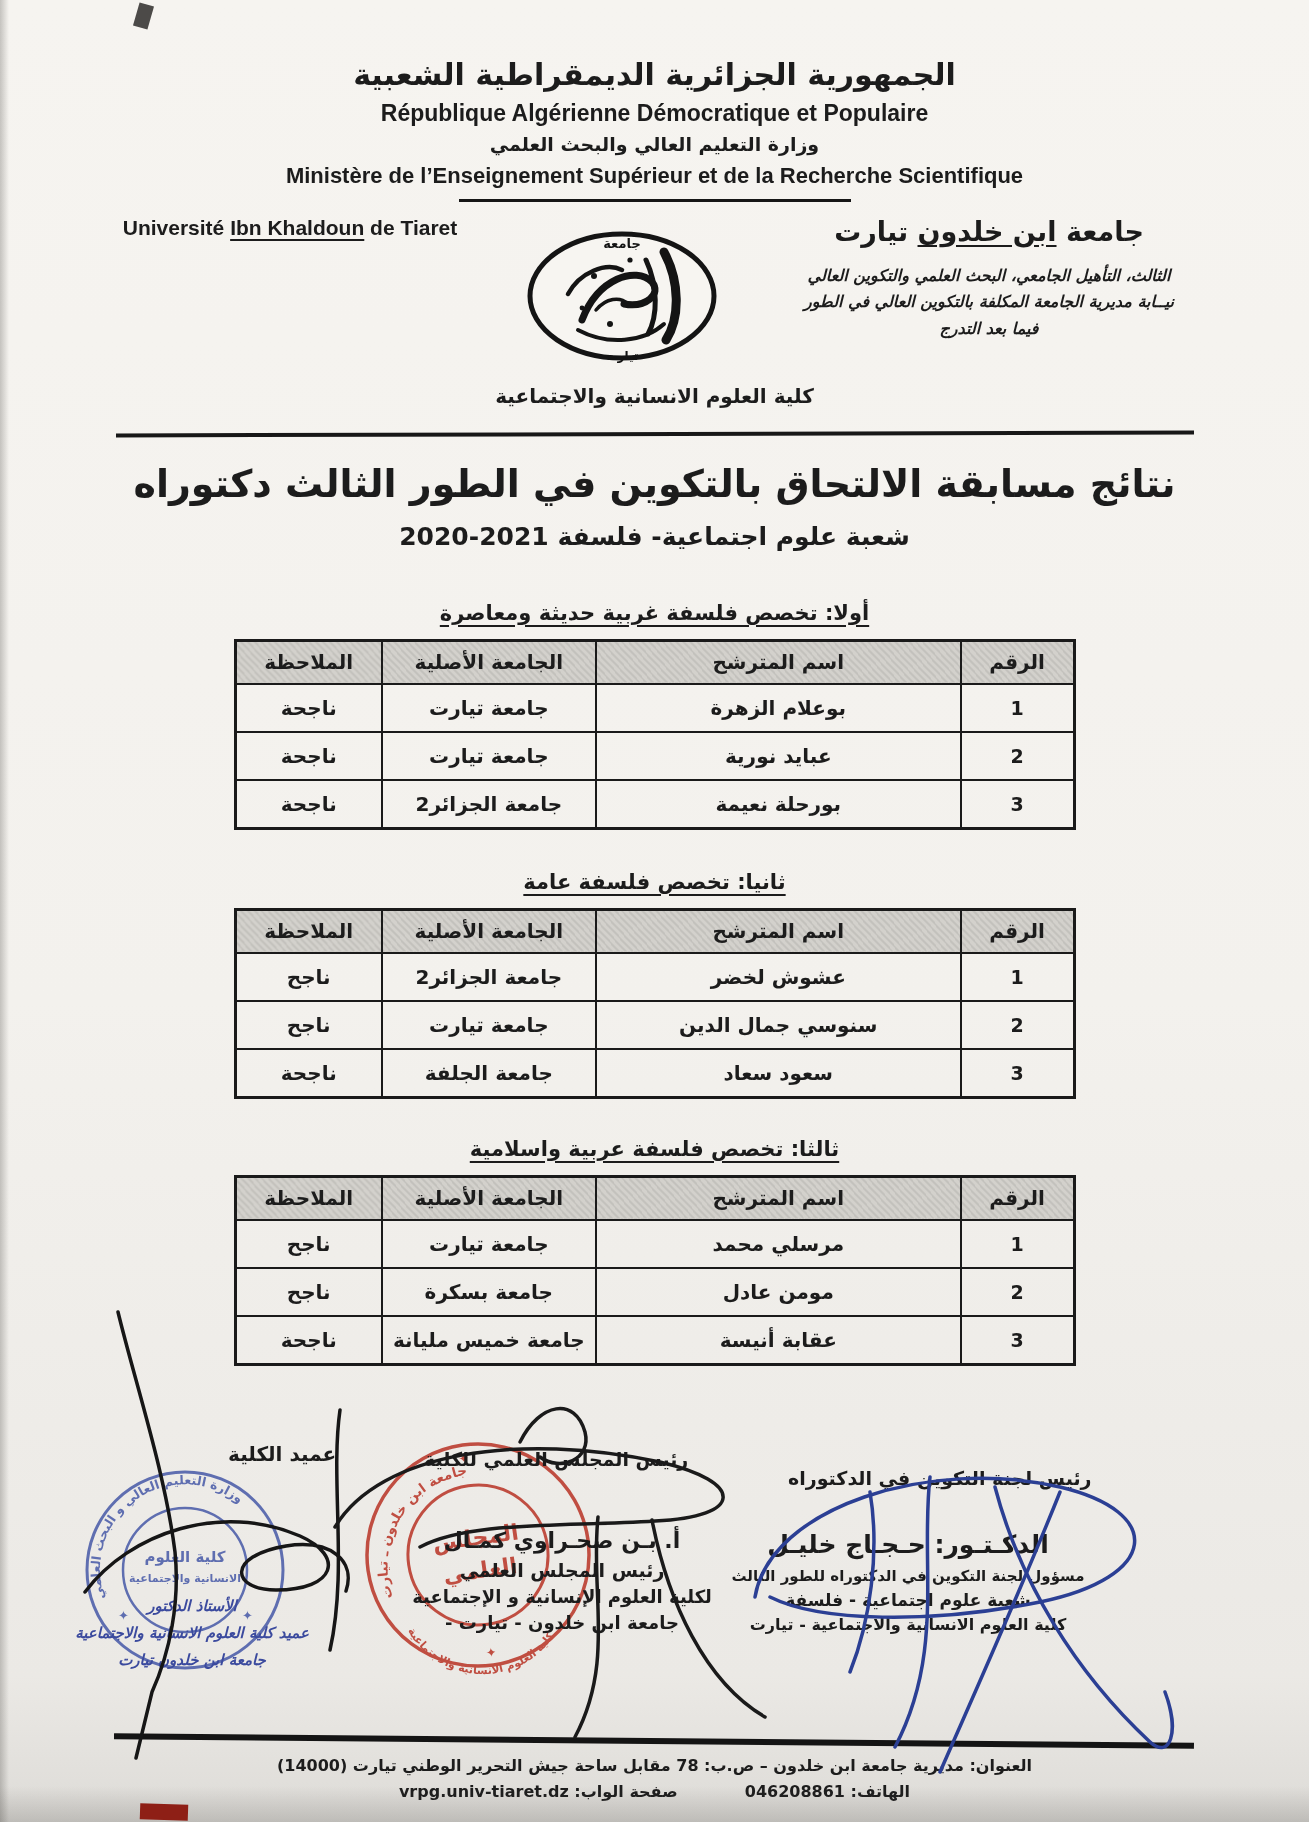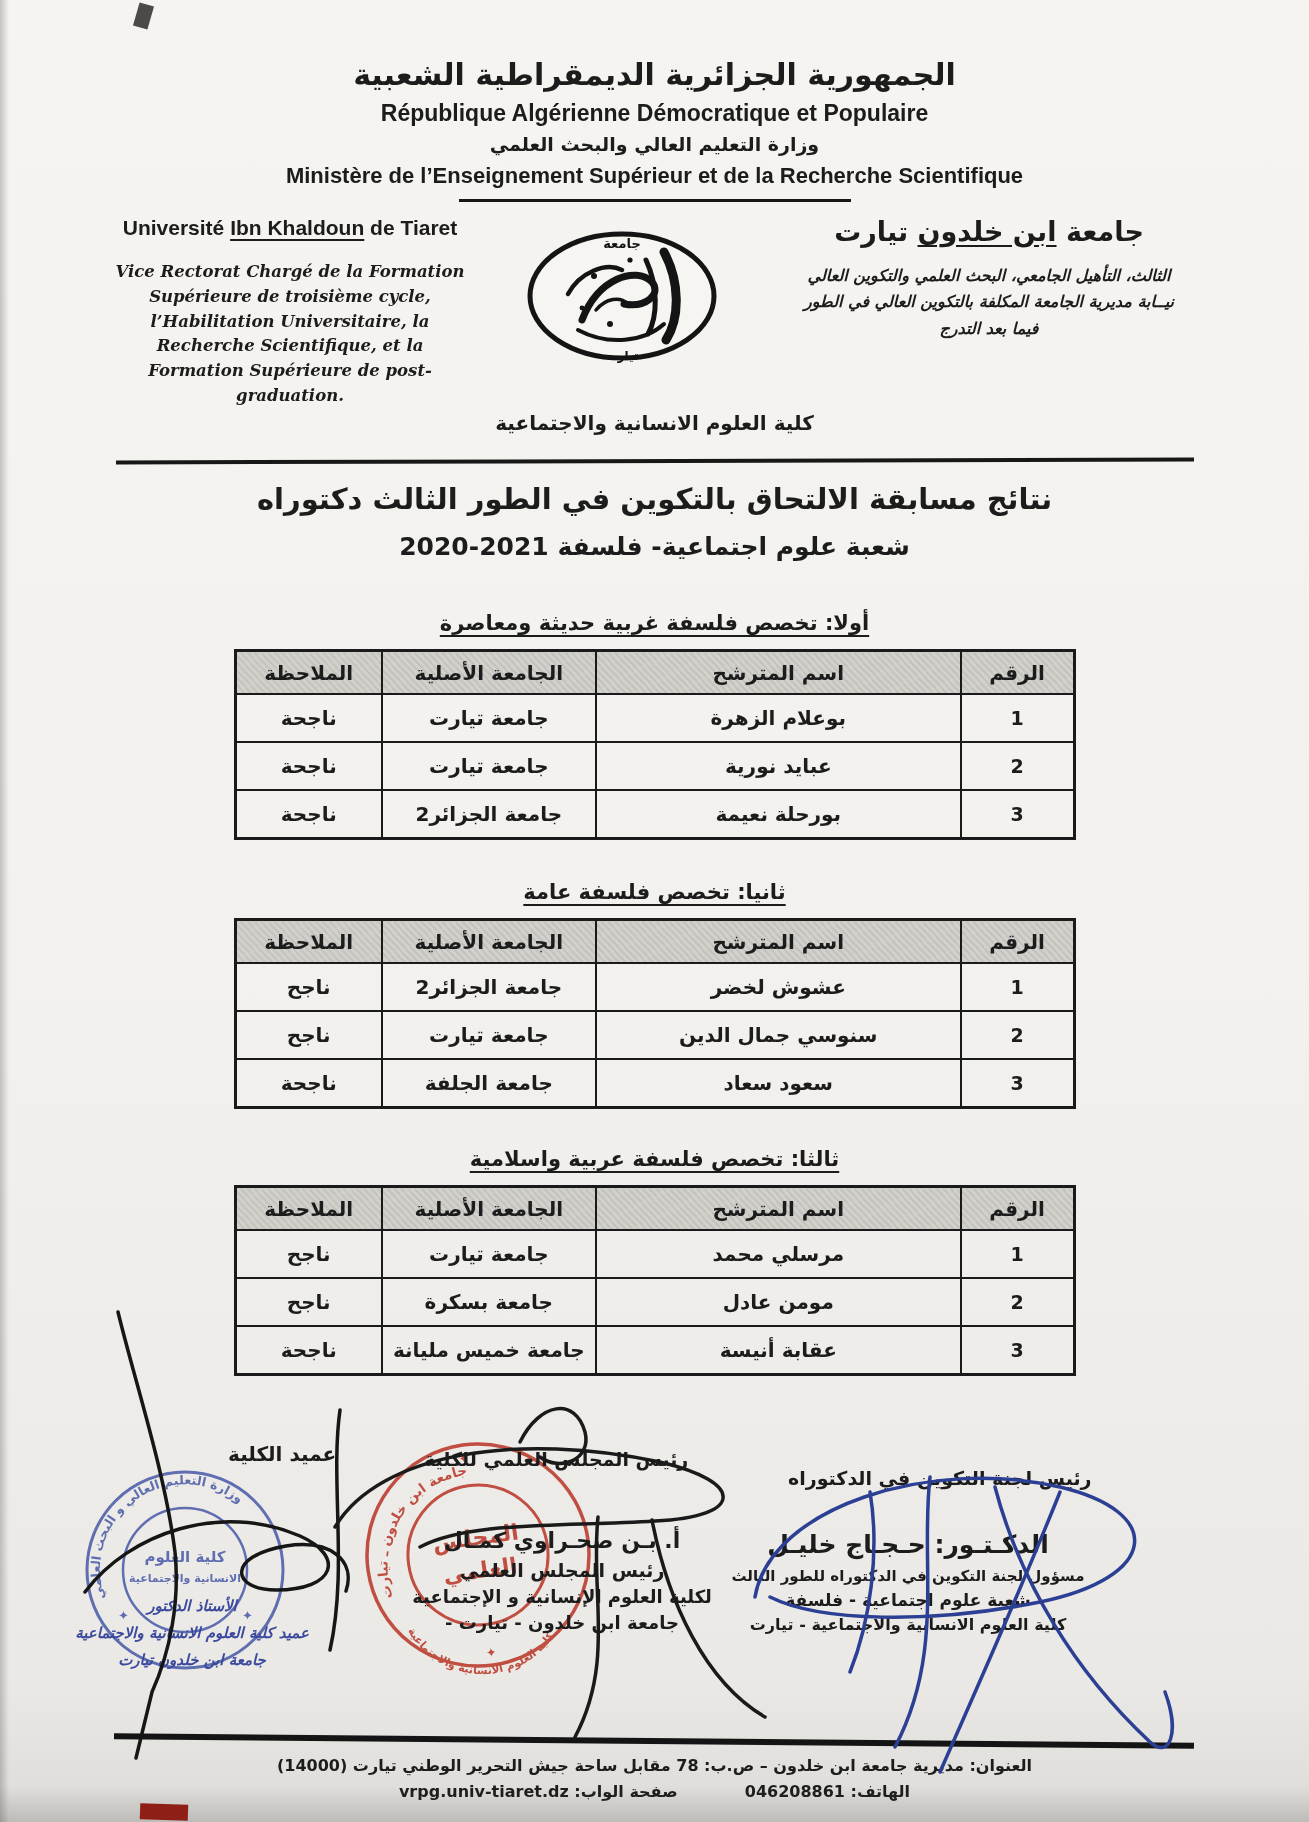--- a/index.html
+++ b/index.html
@@ -22,21 +22,21 @@
   .uline{text-decoration:underline;text-underline-offset:4px;}
   .vice-fr{font-family:"DejaVu Serif",serif;font-style:italic;font-weight:bold;
            font-size:16.5px;line-height:1.5;margin-top:20px;}
   .org-logo{width:200px;margin-top:4px;flex:0 0 auto;}
   .org-right{width:420px;text-align:center;}
   .uni-ar{font-size:27px;font-weight:bold;}
   .vice-ar{font-size:16px;font-weight:bold;font-style:italic;line-height:1.65;margin-top:16px;}
   .faculty{text-align:center;font-size:20px;font-weight:bold;margin-top:2px;}
   .main-rule{width:1078px;height:3.5px;background:#171717;margin:24px auto 0;transform:rotate(-0.15deg);}
   
-  .doc-title{text-align:center;font-size:29px;font-weight:bold;margin-top:20px;}
+  .doc-title{text-align:center;font-size:38px;font-weight:bold;margin-top:26px;}
   .doc-sub{text-align:center;font-size:25px;font-weight:bold;margin-top:16px;}
   
   .section{width:842px;margin:0 auto;}
   .sec-1{margin-top:50px;} .sec-2{margin-top:40px;} .sec-3{margin-top:38px;}
   .sec-title{text-align:center;font-size:21px;font-weight:bold;text-decoration:underline;
              text-underline-offset:5px;text-decoration-thickness:2px;margin-bottom:14px;}
   table{width:100%;border-collapse:collapse;border:3px solid #1a1a1a;}
   th,td{border:2px solid #1a1a1a;text-align:center;font-weight:bold;padding:0 4px;}
   th{height:41px;font-size:20px;
      background:#d3d1cc;
@@ -90,21 +90,20 @@
     <div class="h-ar" dir="rtl">الجمهورية الجزائرية الديمقراطية الشعبية</div>
     <div class="h-fr">République Algérienne Démocratique et Populaire</div>
     <div class="h-min-ar" dir="rtl">وزارة التعليم العالي والبحث العلمي</div>
     <div class="h-min-fr">Ministère de l’Enseignement Supérieur et de la Recherche Scientifique</div>
     <div class="h-rule"></div>
   </header>
 
   <section class="org">
     <div class="org-left">
       <div class="uni-fr"><span>Université </span><span class="uline">Ibn Khaldoun</span><span> de Tiaret</span></div>
-      <div class="vice-fr">Vice Rectorat Chargé de la Formation Supérieure de troisième cycle, l’Habilitation Universitaire, la Recherche Scientifique, et la Formation Supérieure de post-graduation.</div>
     </div>
 
     <div class="org-logo">
       <svg width="200" height="158" viewBox="0 0 200 158">
         <ellipse cx="100" cy="76" rx="92" ry="62" fill="#f7f5f1" stroke="#141414" stroke-width="5"></ellipse>
         <g fill="none" stroke="#141414" stroke-linecap="round">
           <path d="M142,32 C158,62 158,98 144,120" stroke-width="9"></path>
           <path d="M124,40 C136,66 136,96 126,114" stroke-width="5"></path>
           <path d="M60,100 C76,58 114,46 130,62 C140,74 124,88 102,84" stroke-width="7"></path>
           <path d="M46,74 C58,52 84,42 100,50" stroke-width="4.5"></path>

